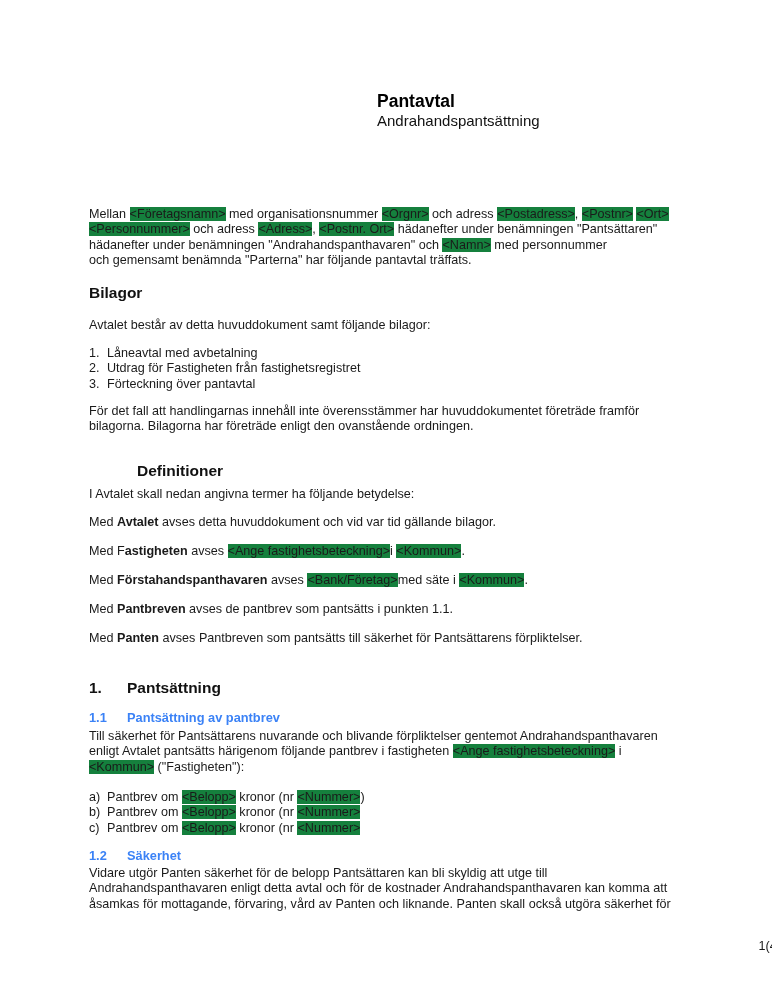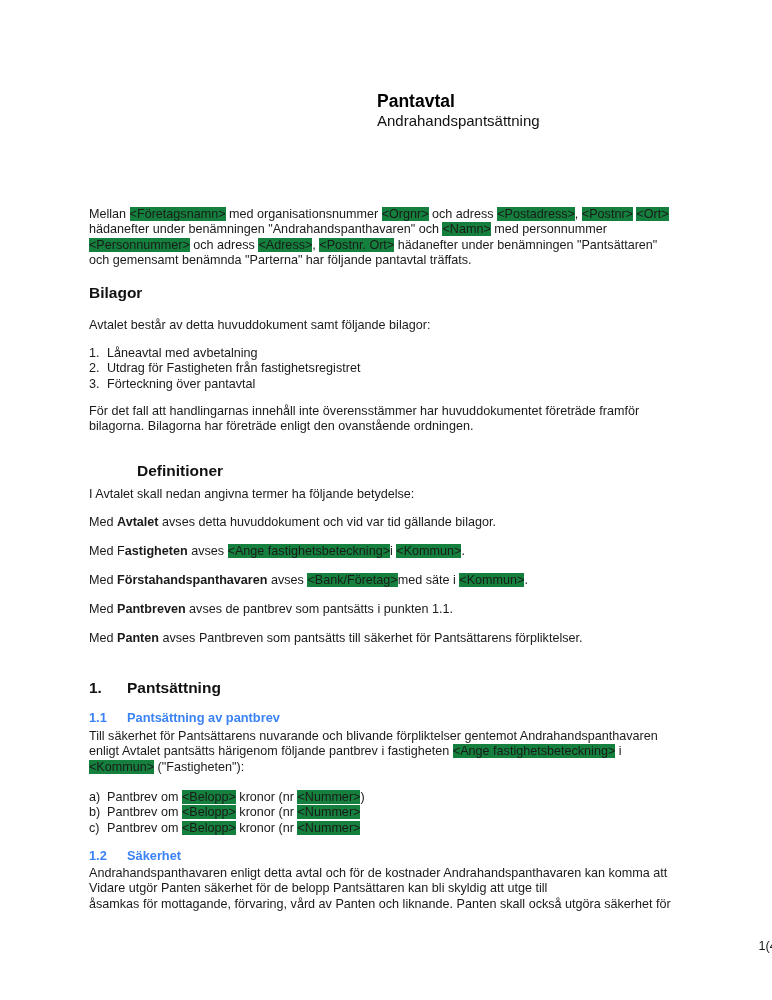--- a/index.html
+++ b/index.html
@@ -21,22 +21,22 @@
 </head>
 <body>
 
 <div class="page">
 
   <div class="abs title">Pantavtal</div>
   <div class="abs subtitle">Andrahandspantsättning</div>
 
   <div class="abs txt" style="left:89px; top:207px;">
     <div><span>Mellan </span><span class="hl">&lt;Företagsnamn&gt;</span><span> med organisationsnummer </span><span class="hl">&lt;Orgnr&gt;</span><span> och adress </span><span class="hl">&lt;Postadress&gt;</span><span>, </span><span class="hl">&lt;Postnr&gt;</span><span> </span><span class="hl">&lt;Ort&gt;</span></div>
+    <div><span class="hl">&lt;Personnummer&gt;</span><span> och adress </span><span class="hl">&lt;Adress&gt;</span><span>, </span><span class="hl">&lt;Postnr. Ort&gt;</span><span> hädanefter under benämningen "Pantsättaren"</span></div>
     <div><span>hädanefter under benämningen "Andrahandspanthavaren" och </span><span class="hl">&lt;Namn&gt;</span><span> med personnummer</span></div>
-    <div><span class="hl">&lt;Personnummer&gt;</span><span> och adress </span><span class="hl">&lt;Adress&gt;</span><span>, </span><span class="hl">&lt;Postnr. Ort&gt;</span><span> hädanefter under benämningen "Pantsättaren"</span></div>
     <div><span>och gemensamt benämnda "Parterna" har följande pantavtal träffats.</span></div>
   </div>
 
   <div class="abs h2" style="left:89px; top:284px;">Bilagor</div>
   <div class="abs txt" style="left:89px; top:318px;">Avtalet består av detta huvuddokument samt följande bilagor:</div>
   <div class="abs txt" style="left:89px; top:346px;">
     <div><span class="num" style="width:18px">1.</span><span>Låneavtal med avbetalning</span></div>
     <div><span class="num" style="width:18px">2.</span><span>Utdrag för Fastigheten från fastighetsregistret</span></div>
     <div><span class="num" style="width:18px">3.</span><span>Förteckning över pantavtal</span></div>
   </div>
@@ -65,19 +65,19 @@
   </div>
   <div class="abs txt" style="left:89px; top:790px;">
     <div><span class="num" style="width:18px">a)</span><span><span>Pantbrev om </span><span class="hl">&lt;Belopp&gt;</span><span> kronor (nr </span><span class="hl">&lt;Nummer&gt;</span><span>)</span></span></div>
     <div><span class="num" style="width:18px">b)</span><span><span>Pantbrev om </span><span class="hl">&lt;Belopp&gt;</span><span> kronor (nr </span><span class="hl">&lt;Nummer&gt;</span></span></div>
     <div><span class="num" style="width:18px">c)</span><span><span>Pantbrev om </span><span class="hl">&lt;Belopp&gt;</span><span> kronor (nr </span><span class="hl">&lt;Nummer&gt;</span></span></div>
   </div>
 
   <div class="abs h3" style="left:89px; top:848px;">1.2</div>
   <div class="abs h3" style="left:127px; top:848px;">Säkerhet</div>
   <div class="abs txt" style="left:89px; top:866px;">
+    <div>Vidare utgör Panten säkerhet för de belopp Pantsättaren kan bli skyldig att utge till</div>
     <div>Andrahandspanthavaren enligt detta avtal och för de kostnader Andrahandspanthavaren kan komma att</div>
-    <div>Vidare utgör Panten säkerhet för de belopp Pantsättaren kan bli skyldig att utge till</div>
     <div>åsamkas för mottagande, förvaring, vård av Panten och liknande. Panten skall också utgöra säkerhet för</div>
   </div>
 
   <div class="abs pagenum">1(4)</div>
 </div>
 
 </body></html>

